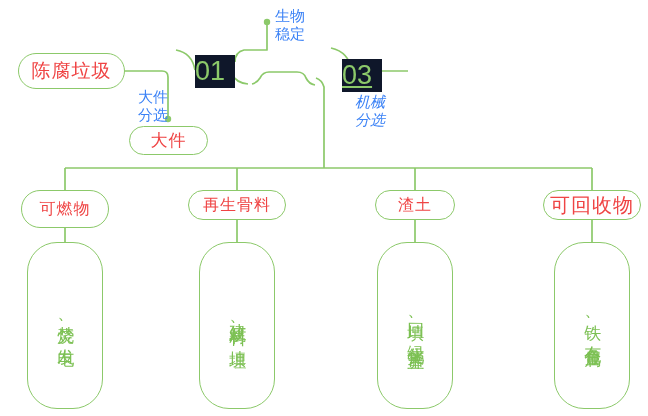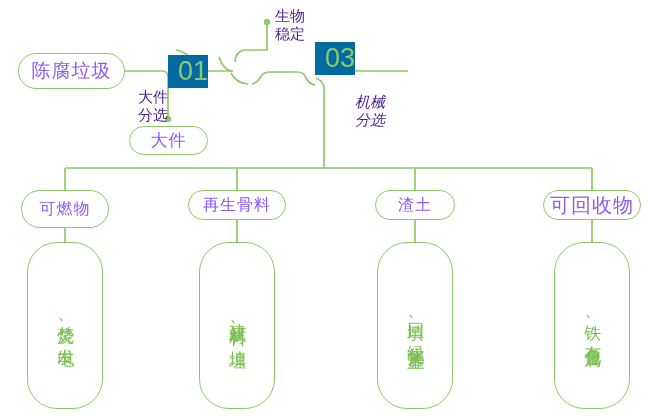--- a/index.html
+++ b/index.html
@@ -11,43 +11,44 @@
   }
   #stage{position:relative;width:648px;height:416px;}
   #wires{position:absolute;left:0;top:0;width:648px;height:416px;}
 
   
   .pill{
     position:absolute;
     box-sizing:border-box;
     border:1.6px solid #8cc96a;
     border-radius:999px;
-    color:#8b5cf6;
+    color:#ef4444;
     display:flex;align-items:center;justify-content:center;
     letter-spacing:1px;
     background:#ffffff;
     white-space:nowrap;
   }
 
   
   .stage-num{
     position:absolute;
     color:#8cc96a;
     font-size:27px;
     letter-spacing:0px;
     font-weight:400;
-    background:#0369a1;
-    display:flex;align-items:center;justify-content:flex-end;
+    background:#0f172a;
+    display:flex;align-items:center;justify-content:flex-start;
     line-height:1;
+    margin-left:27px;
   }
 
   
   .dlabel{
     position:absolute;
-    color:#4c1d95;
+    color:#3b82f6;
     font-size:15px;
     line-height:1.22;
     text-align:left;
     white-space:pre-line;
     background:transparent;
   }
 
   
   .outbox{
     position:absolute;
@@ -114,21 +115,21 @@
     </g>
   </svg>
 
   <div class="pill" style="left:18px;top:53px;width:107px;height:36px;font-size:19px;">
     <span>陈腐垃圾</span>
   </div>
 
   <div class="stage-num" style="left:168px;top:55px;width:40px;height:33px;">
     <span>01</span>
   </div>
-  <div class="stage-num" style="left:315px;top:42px;width:40px;height:33px;">
+  <div class="stage-num" style="left:315px;top:59px;width:40px;height:33px;text-decoration:underline;">
     <span>03</span>
   </div>
 
   <div class="dlabel" style="left:131px;top:88px;width:44px;text-align:center;">大件
 分选</div>
 
   <div class="dlabel" style="left:275px;top:7px;width:44px;">生物
 稳定</div>
 
   <div class="dlabel" style="left:355px;top:93px;width:44px;font-style:italic;">机械

